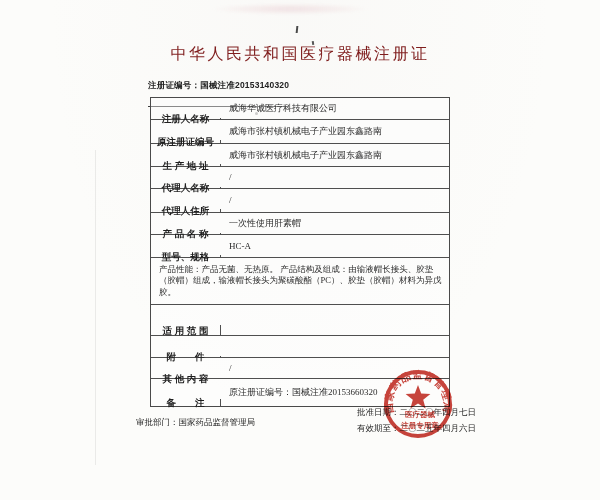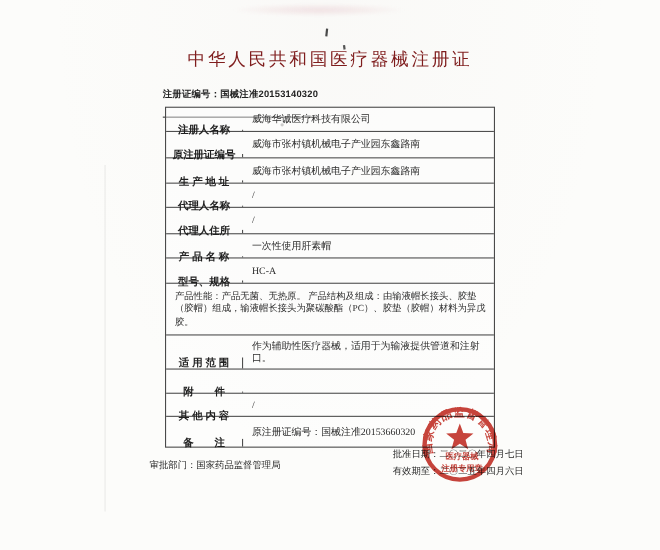--- a/index.html
+++ b/index.html
@@ -102,21 +102,20 @@
   </div>
   <div class="t-row" style="height:23px">
     <div class="cell-label">型号、规格</div>
     <div class="cell-value">HC-A</div>
   </div>
   <div class="t-row" style="height:47px">
     <div class="cell-value small">产品性能：产品无菌、无热原。 产品结构及组成：由输液帽长接头、胶垫（胶帽）组成，输液帽长接头为聚碳酸酯（PC）、胶垫（胶帽）材料为异戊胶。</div>
   </div>
   <div class="t-row" style="height:31px">
     <div class="cell-label">适 用 范 围</div>
-    <div class="cell-value">作为辅助性医疗器械，适用于为输液提供管道和注射口。</div>
   </div>
   <div class="t-row" style="height:22px">
     <div class="cell-label">附　　件</div>
   </div>
   <div class="t-row" style="height:21px">
     <div class="cell-label">其 他 内 容</div>
     <div class="cell-value">/</div>
   </div>
   <div class="t-row" style="height:27px">
     <div class="cell-label">备　　注</div>

